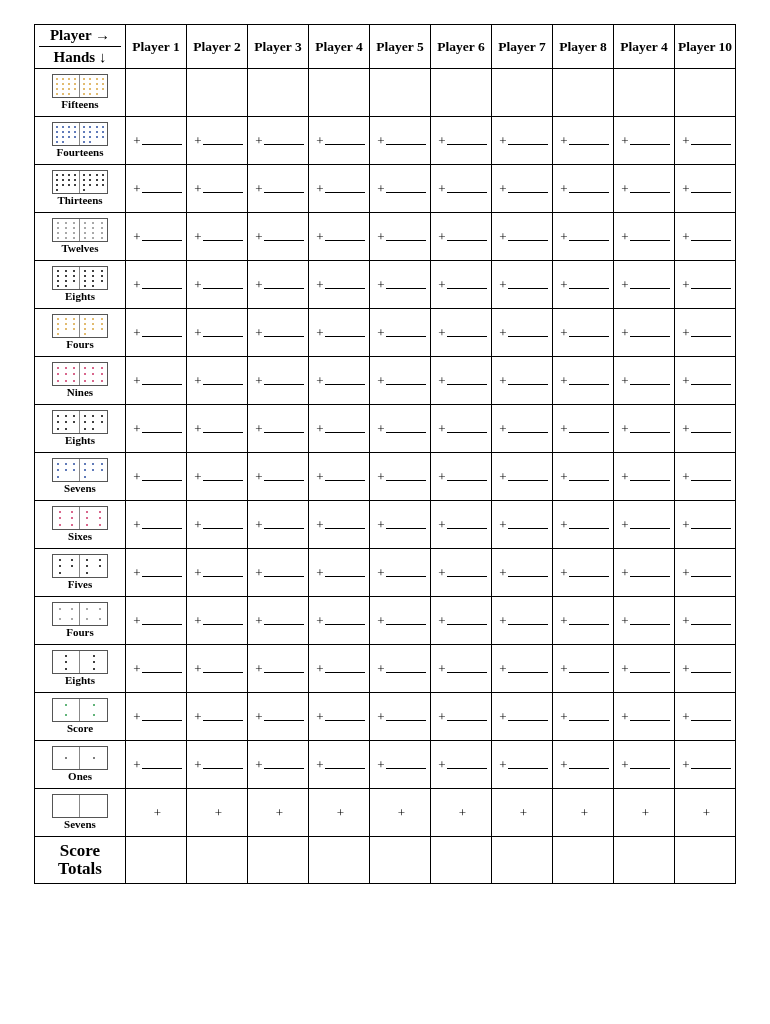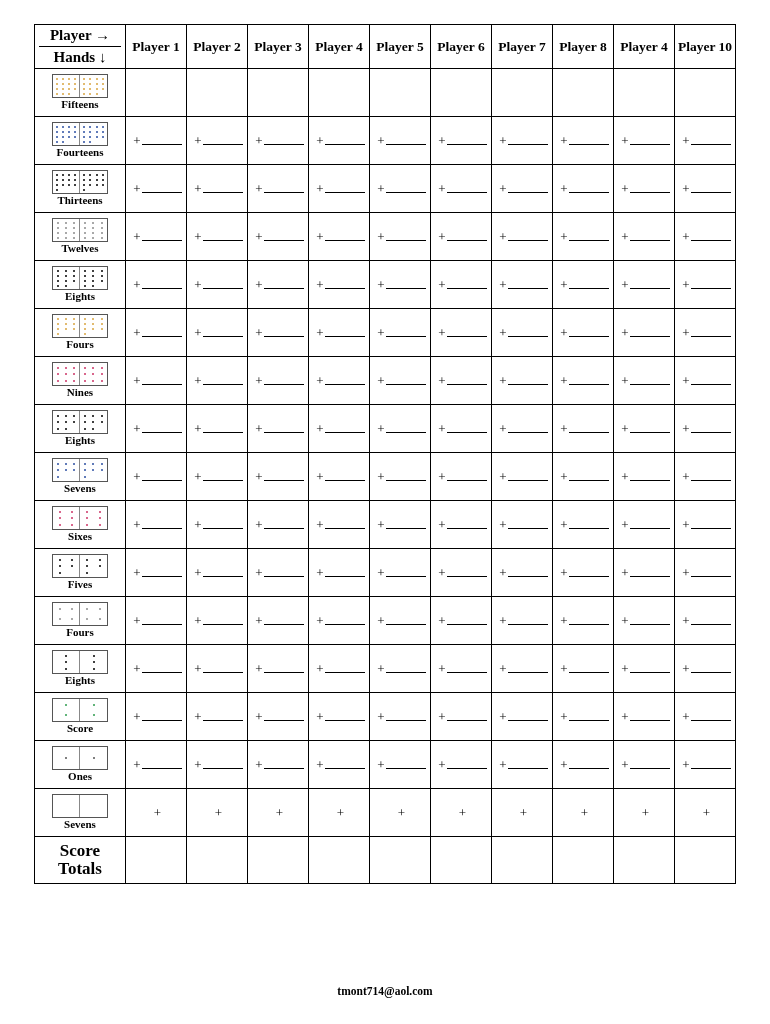--- a/index.html
+++ b/index.html
@@ -814,16 +814,15 @@
         <td class="blank-cell"></td>
         <td class="blank-cell"></td>
         <td class="blank-cell"></td>
         <td class="blank-cell"></td>
         <td class="blank-cell"></td>
       </tr>
     </tfoot>
   </table>
 
   <div class="footer">
-    <div>tmont714@aol.com</div>
   </div>
 
 </div>
 
 </body></html>

